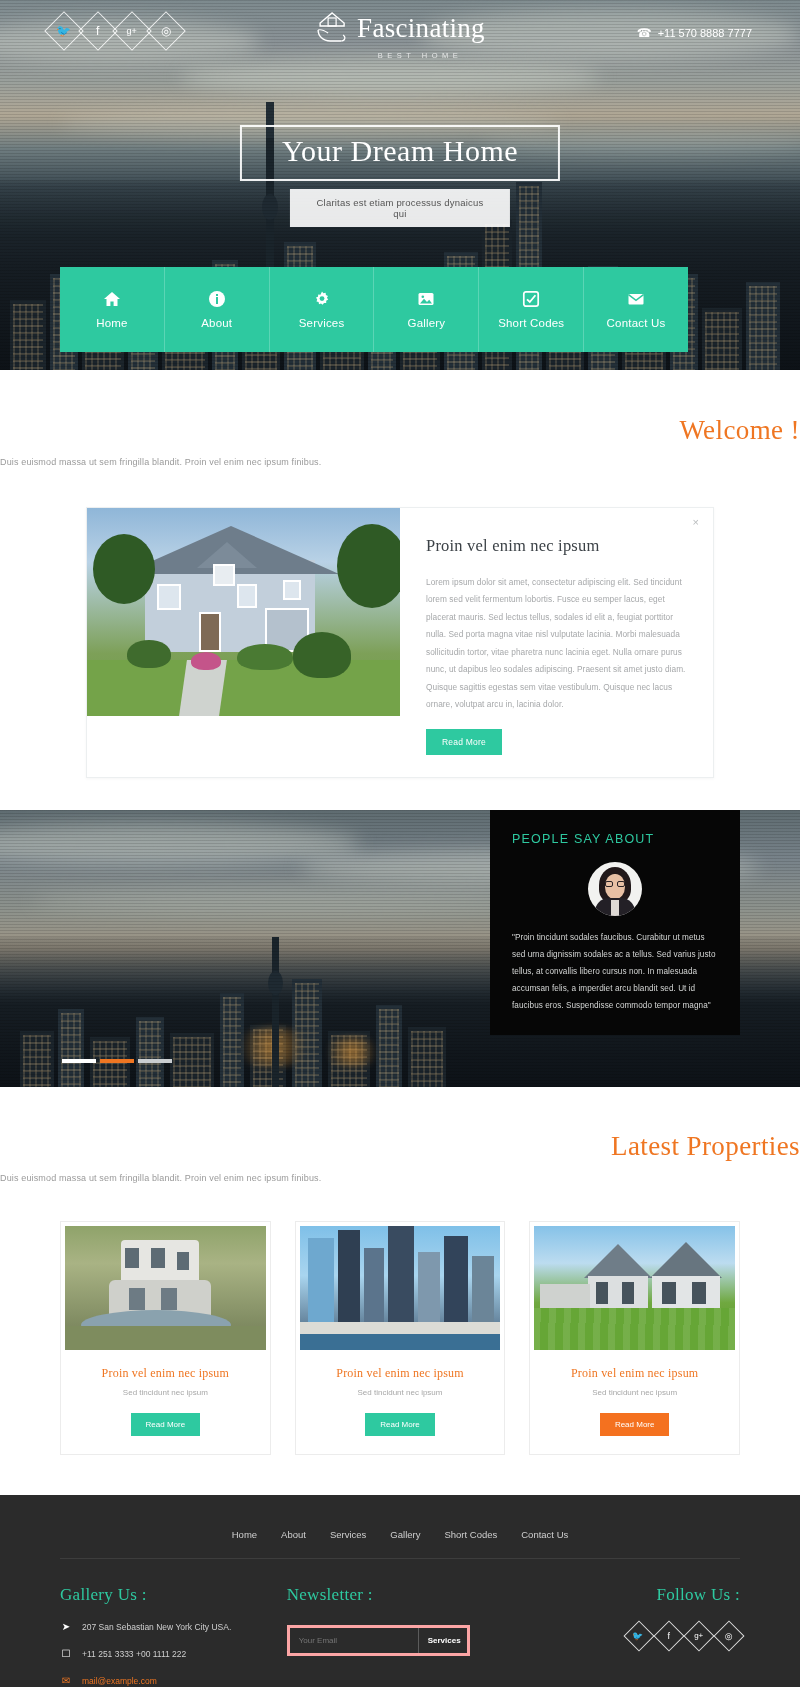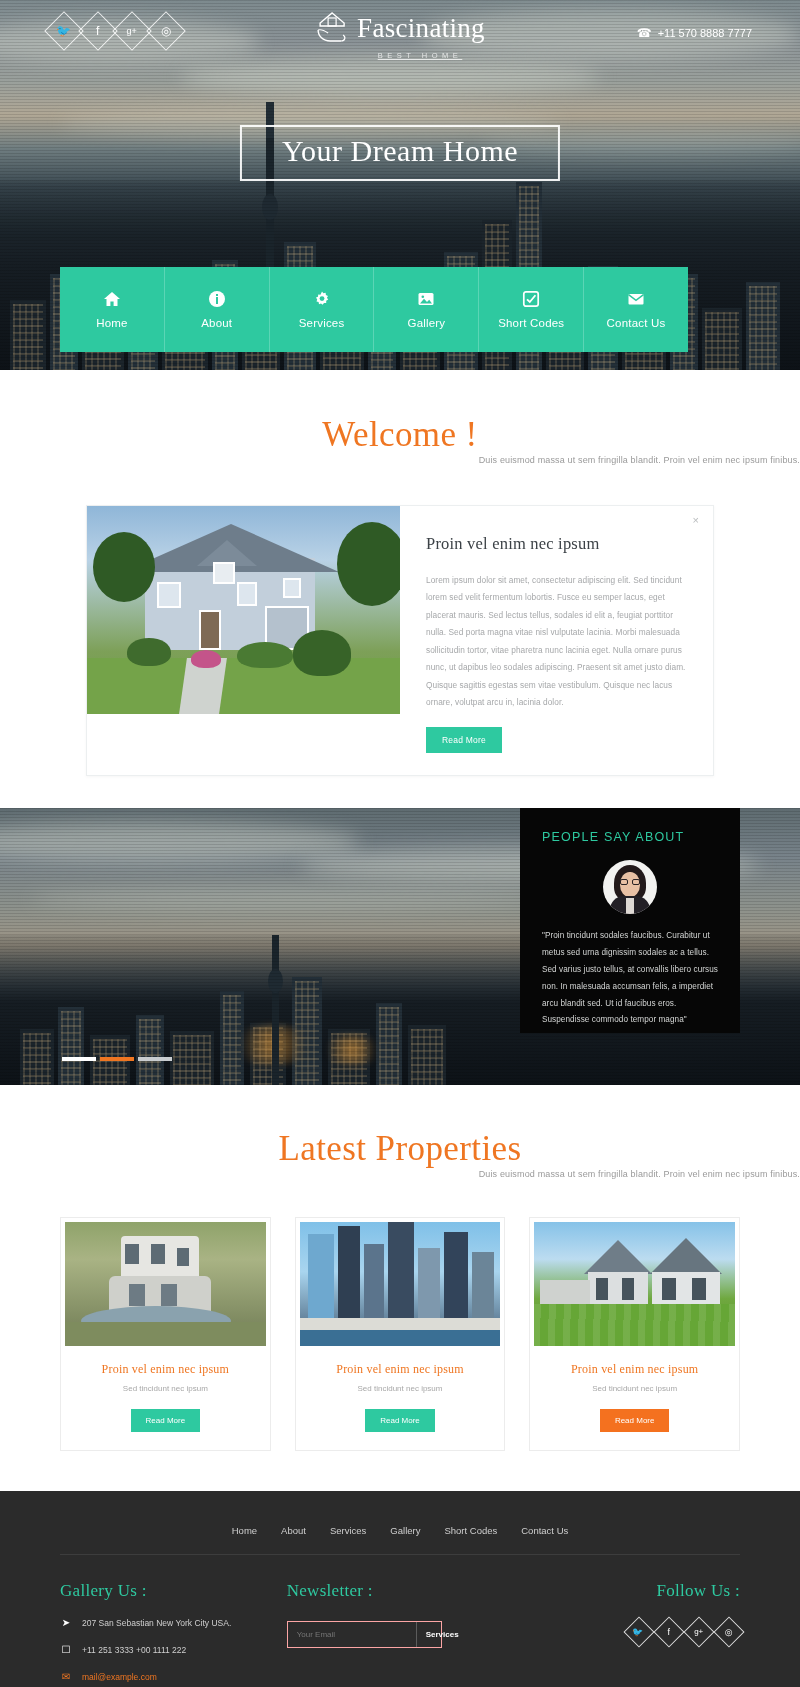--- a/index.html
+++ b/index.html
@@ -69,21 +69,21 @@
   .logo-wrap { position:absolute; left:50%; transform:translateX(-50%); top:10px; text-align:center; }
   .logo-row { display:flex; align-items:center; gap:8px; }
   .logo-mark { width: 34px; height: 36px; position:relative; }
   .logo-mark svg { display:block; }
   .logo-name {
     color:#fff; font-size:27px; font-family:"Liberation Serif", serif; font-weight:400;
     letter-spacing:0.3px; line-height:1;
   }
   .logo-sub {
     color: rgba(255,255,255,0.75); font-size:7.5px; letter-spacing:4.5px;
-    margin-top:5px; margin-left:40px; text-transform:uppercase;text-decoration:underline;
+    margin-top:5px; margin-left:40px; text-transform:uppercase;
   }
   .phone {
     position:absolute; right: 48px; top: 26px;
     color:#fff; font-size:11px; display:flex; align-items:center; gap:6px;
   }
   .phone .ic { color:#fff; font-size:12px; }
 
   
   .headline-wrap {
     position:absolute; left:50%; transform:translateX(-50%); top:125px; z-index:5; text-align:center;
@@ -112,25 +112,25 @@
     flex:1; display:flex; flex-direction:column; align-items:center; justify-content:center;
     color:#fff; border-right:1px solid rgba(255,255,255,0.22); cursor:pointer; gap:9px;
   }
   .nav-item:last-child { border-right:none; }
   .nav-ic { font-size:17px; line-height:1; }
   .nav-ic svg { display:block; }
   .nav-label { font-size:11.5px; letter-spacing:.2px; }
 
   
   .section-title {
-    text-align:center; color:#ef7622; font-size:35px; font-weight:400;
+    text-align:right; color:#ef7622; font-size:27px; font-weight:400;
     font-family:"Liberation Serif", serif; letter-spacing:.4px;
   }
   .section-sub {
-    text-align:right; color:#9a9a9a; font-size:9px; letter-spacing:.15px;
+    text-align:left; color:#9a9a9a; font-size:9px; margin-top:11px; letter-spacing:.15px;
   }
   .welcome { padding: 45px 0 0; }
   .welcome-card {
     width: 628px; margin: 40px auto 0; background:#fff;
     border:1px solid #eceff0; display:flex; position:relative;
     box-shadow: 0 1px 3px rgba(0,0,0,0.04);
   }
   .welcome-img {
     width: 313px; height: 208px; flex:none; position:relative; overflow:hidden;
     background: linear-gradient(180deg,#8fb6d8 0%, #b9d2e6 26%, #7da058 70%, #6c9b46 100%);
@@ -178,21 +178,21 @@
   .testi {
     position:relative; width:800px; height:277px; overflow:hidden; margin-top:32px;
     background:#30383c;
   }
   .testi-sky {
     position:absolute; inset:0;
     background: linear-gradient(180deg,#5e6b70 0%, #78838a 18%, #8d928c 36%, #9d9484 50%, #5c6a70 66%, #2c373e 82%, #141b21 100%);
   }
   .testi-city { position:absolute; left:0; bottom:0; width:800px; height:150px; }
   .testi-card {
-    position:absolute; right:60px; top:0; width:220px; height:225px;
+    position:absolute; right:60px; top:0; width:250px; height:225px;
     background:#060606; padding: 22px 22px; z-index:4;
   }
   .testi-card h4 {
     color:#2ec9a0; font-size:12.5px; font-weight:400; letter-spacing:1.2px;
     font-family:"Liberation Sans", sans-serif;
   }
   .avatar {
     width:54px; height:54px; border-radius:50%; margin:16px auto 0; overflow:hidden;
     background:#f2f2f0; position:relative;
   }
@@ -245,21 +245,21 @@
   .f-col.c3 { flex:0.95; text-align:right; }
   .f-h {
     color:#2ec9a0; font-size:17px; font-weight:400; font-family:"Liberation Serif", serif;
     letter-spacing:.3px;
   }
   .f-item { display:flex; align-items:center; gap:10px; margin-top:16px; }
   .f-ic { color:#fff; font-size:10px; width:12px; text-align:center; }
   .f-ic.mail { color:#ef7622; }
   .f-txt { color:#cfcfcf; font-size:8.5px; }
   .f-txt.link { color:#ef7622; }
-  .news-form { display:flex; margin-top:20px; border:1px solid #fca5a5; width:155px; }
+  .news-form { display:flex; margin-top:20px; border:3px solid #fca5a5; width:183px; }
   .news-form input {
     flex:1; background:transparent; border:none; outline:none; color:#9a9a9a;
     font-size:8px; padding:8px 9px; font-family:"Liberation Sans", sans-serif;
   }
   .news-form button {
     background:transparent; border:none; border-left:1px solid #5c5c5c; color:#fff;
     font-size:8px; padding:8px 9px; cursor:pointer; font-family:"Liberation Sans", sans-serif;
     font-weight:bold;
   }
   .f-social { display:flex; gap:8px; justify-content:flex-end; margin-top:20px; }
@@ -349,20 +349,21 @@
     <div class="phone">
       <span class="ic">☎</span>
       <span>+11 570 8888 7777</span>
     </div>
   </div>
 
   <div class="headline-wrap">
     <div class="headline-box">
       <h1>Your Dream Home</h1>
     </div>
+    <div class="headline-sub">Claritas est etiam processus dynaicus qui</div>
   </div>
 
   <div class="nav">
     <div class="nav-item">
       <span class="nav-ic">
         <svg width="18" height="18" viewBox="0 0 18 18">
             <path d="M9 2 L17 9 L14.5 9 L14.5 16 L10.6 16 L10.6 11.5 L7.4 11.5 L7.4 16 L3.5 16 L3.5 9 L1 9 Z" fill="#fff"></path>
           </svg>
       </span>
       <span class="nav-label">Home</span>

